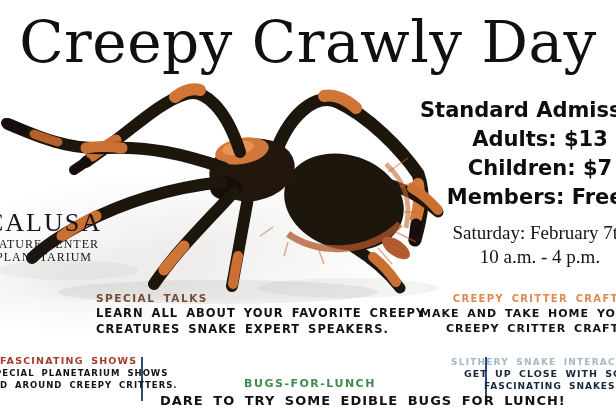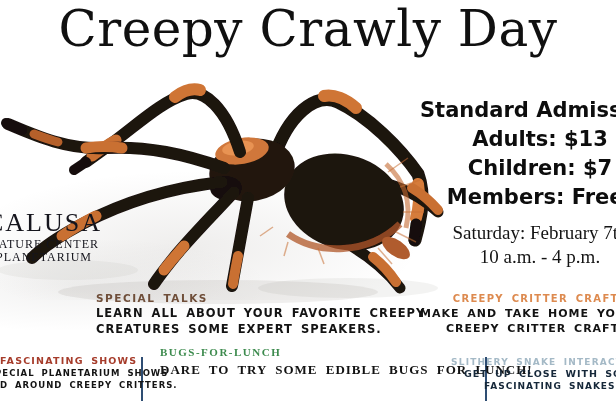--- a/index.html
+++ b/index.html
@@ -7,23 +7,23 @@
     position:relative;width:616px;height:411px;background:#ffffff;
     overflow:hidden;font-family:"DejaVu Sans",sans-serif;
   }
   .bgshade{position:absolute;pointer-events:none;}
   #shade1{left:0;top:170px;width:420px;height:130px;
     background:radial-gradient(ellipse at 45% 60%,rgba(90,80,70,0.10),rgba(90,80,70,0) 70%);}
   #shade2{left:0;top:240px;width:260px;height:90px;
     background:radial-gradient(ellipse at 30% 50%,rgba(80,75,70,0.08),rgba(80,75,70,0) 75%);}
 
   .poster-title{
-    position:absolute;left:0;top:0;width:616px;text-align:center;
+    position:absolute;left:0;top:8px;width:616px;text-align:center;
     font-family:"DejaVu Serif","Liberation Serif",serif;
-    font-size:50px;color:#101010;letter-spacing:0.5px;white-space:nowrap;
+    font-size:58px;color:#101010;letter-spacing:0.5px;white-space:nowrap;
   }
 
   #spider{position:absolute;left:-12px;top:52px;}
 
   
   .logo{position:absolute;left:-26px;top:208px;width:140px;text-align:center;
     font-family:"Liberation Serif","DejaVu Serif",serif;color:#15151d;}
   .logo .big{font-size:26px;letter-spacing:2px;line-height:30px;white-space:nowrap;}
   .logo .small{font-size:12px;letter-spacing:1px;line-height:13px;white-space:nowrap;}
 
@@ -50,21 +50,21 @@
 
   
   .divider{position:absolute;top:357px;width:2px;height:44px;background:#2e4d73;}
   #div1{left:141px;} #div2{left:485px;}
 
   .plan-head{position:absolute;left:0px;top:355px;font-size:9.5px;letter-spacing:1.2px;
     color:#a63c2b;font-weight:bold;white-space:nowrap;}
   .plan-l1{position:absolute;left:-12px;top:368px;font-size:8.5px;}
   .plan-l2{position:absolute;left:-38px;top:380px;font-size:8.5px;}
 
-  .bugs{position:absolute;left:160px;top:345px;width:300px;text-align:left;font-family:Liberation Serif, serif;}
+  .bugs{position:absolute;left:160px;top:376px;width:300px;text-align:center;}
   .bugs .head{font-size:11px;letter-spacing:1.5px;color:#3d8b4e;line-height:15px;}
   .bugs .b{font-size:13px;letter-spacing:1px;word-spacing:4px;line-height:20px;}
 
   .snakes{position:absolute;left:432px;top:356px;width:240px;text-align:center;}
   .snakes .head{font-size:9px;letter-spacing:1.2px;color:#a4b9c6;font-weight:bold;line-height:12px;}
   .snakes .b{font-size:9.5px;line-height:12px;color:#16283a;}
   .snakes .b2{font-size:9px;line-height:12px;color:#16283a;}
 </style>
 </head>
 <body>
@@ -150,21 +150,21 @@
     <div class="line">Adults: $13</div>
     <div class="line">Children: $7</div>
     <div class="line">Members: Free!</div>
     <div class="date">Saturday: February 7th</div>
     <div class="time">10 a.m. - 4 p.m.</div>
   </div>
 
   <div class="talks">
     <div class="chunk head">SPECIAL TALKS</div>
     <div class="chunk b">LEARN ALL ABOUT YOUR FAVORITE CREEPY</div>
-    <div class="chunk b">CREATURES SOME EXPERT SPEAKERS.</div>
+    <div class="chunk b">CREATURES SNAKE EXPERT SPEAKERS.</div>
   </div>
 
   <div class="crafts">
     <div class="chunk head">CREEPY CRITTER CRAFTS</div>
     <div class="chunk b">MAKE AND TAKE HOME YOUR OWN</div>
     <div class="chunk b">CREEPY CRITTER CRAFTS!</div>
   </div>
 
   <div id="div1" class="divider"></div>
   <div id="div2" class="divider"></div>

